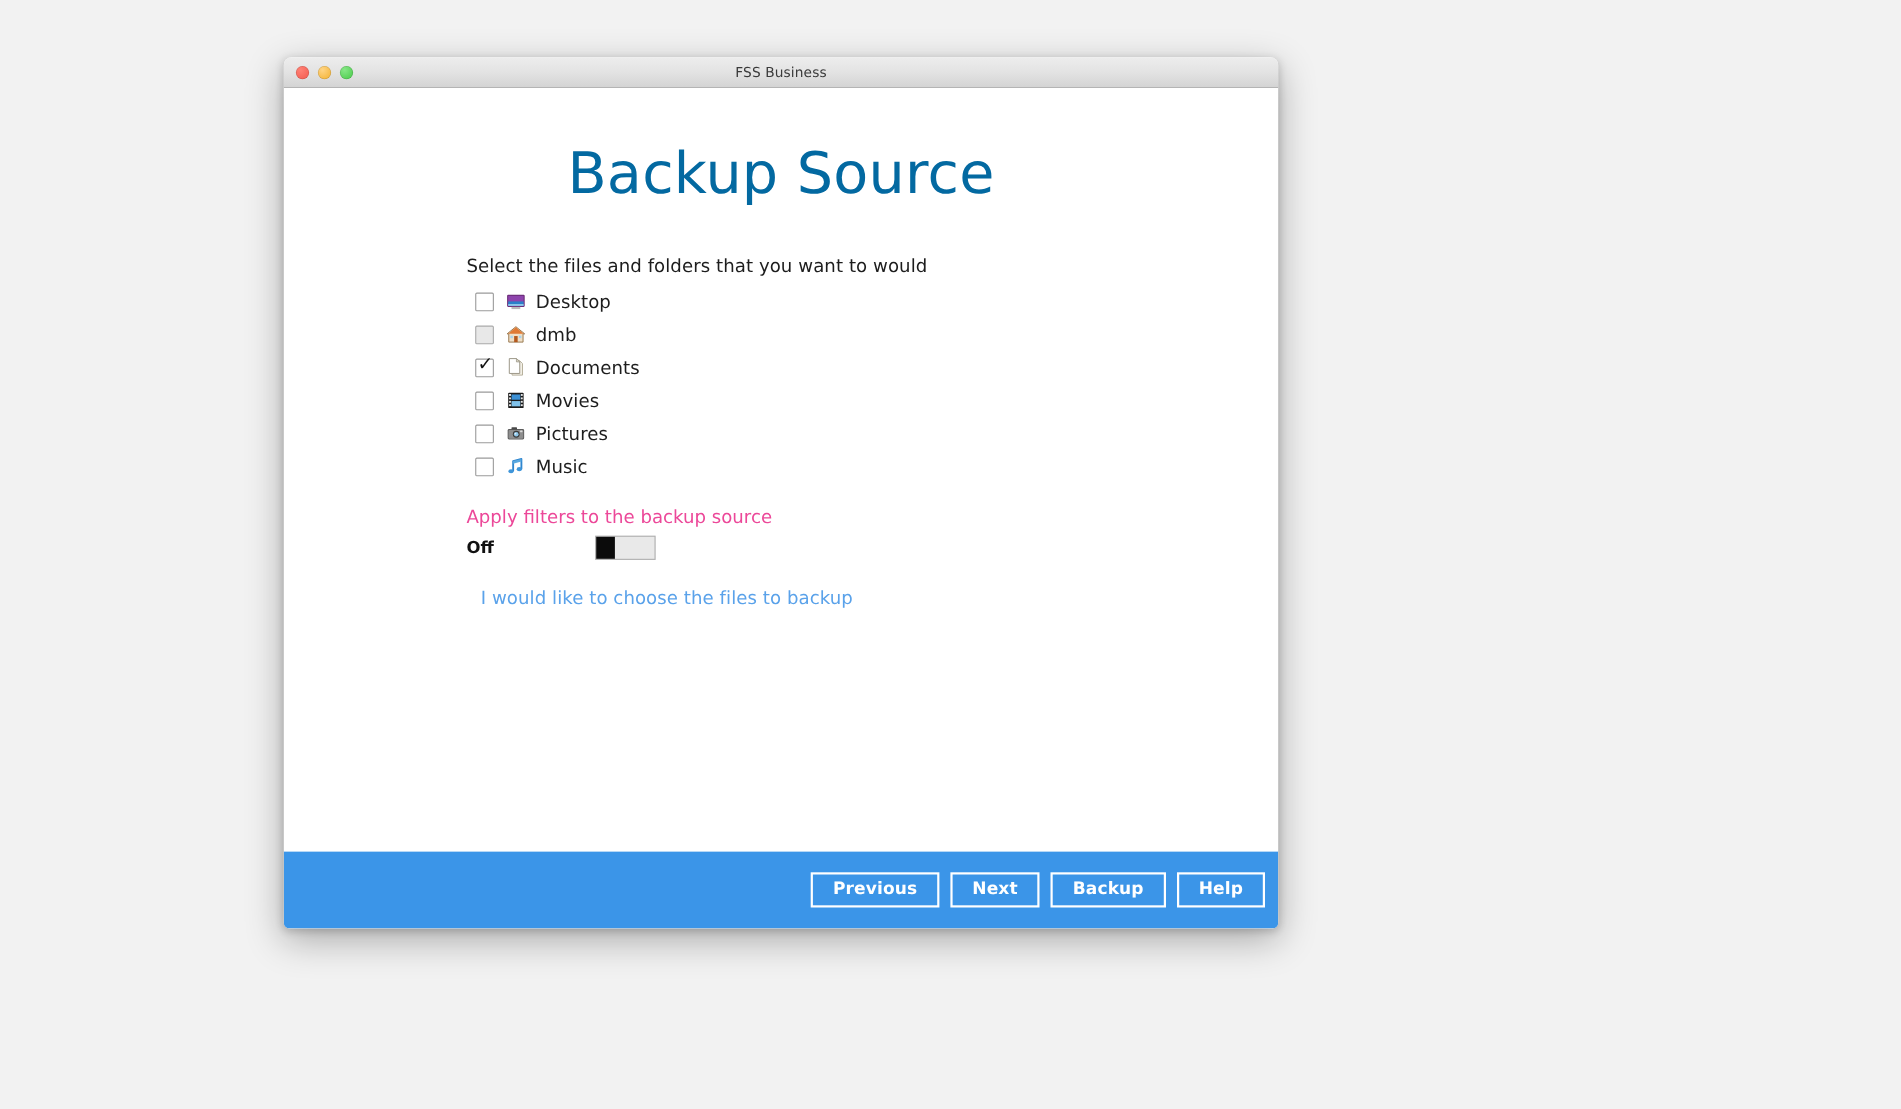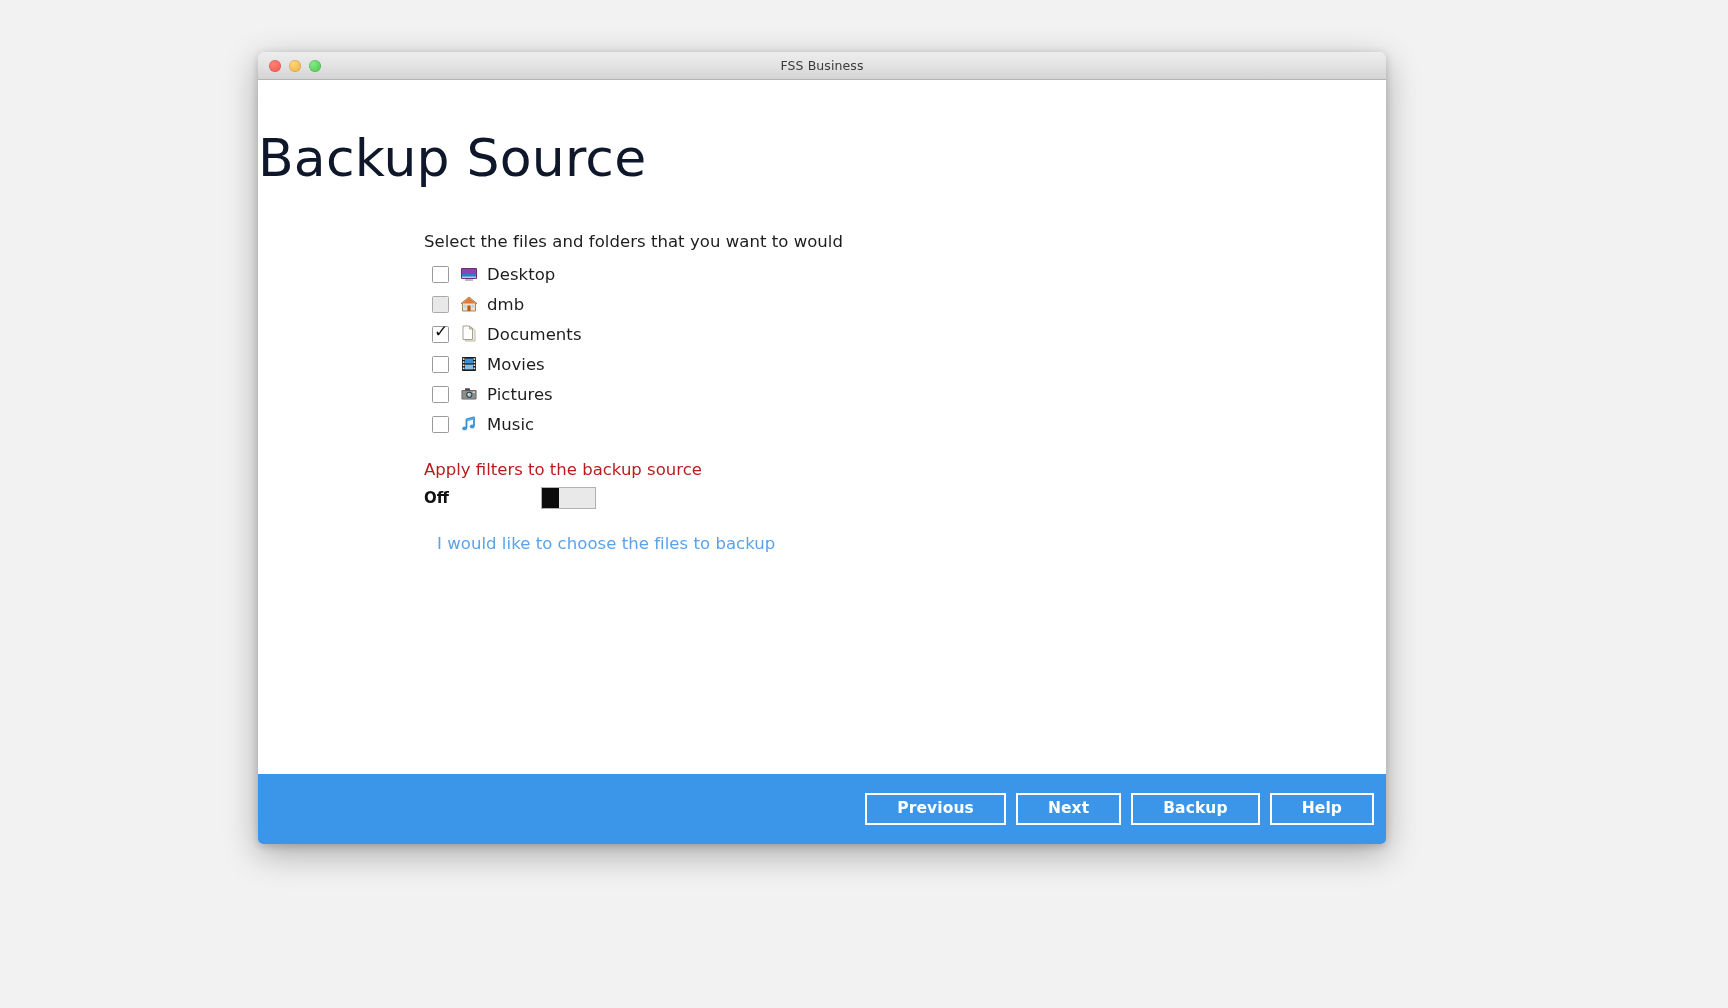--- a/index.html
+++ b/index.html
@@ -19,21 +19,21 @@
     width: 1728px;
     height: 1008px;
     background: #f2f2f2;
   }
 
   
   .window {
     position: absolute;
     left: 258px;
     top: 52px;
-    width: 1128px;
+    width: 904px;
     height: 792px;
     background: #ffffff;
     border-radius: 7px 7px 5px 5px;
     box-shadow: 0 10px 34px rgba(0,0,0,0.30), 0 2px 8px rgba(0,0,0,0.18);
     overflow: hidden;
     display: flex;
     flex-direction: column;
   }
 
   
@@ -75,22 +75,22 @@
 
   
   .win-body {
     flex: 1 1 auto;
     background: #ffffff;
     position: relative;
     overflow: hidden;
   }
 
   .page-title {
-    text-align: left;
-    color: #0f172a;
+    text-align: center;
+    color: #0369a1;
     font-size: 52px;
     font-weight: 400;
     letter-spacing: 0.2px;
     margin: 0;
     padding-top: 48px;
     font-family: "DejaVu Sans", "Liberation Sans", sans-serif;
   }
 
   .content {
     padding-left: 166px;
@@ -158,21 +158,21 @@
   
   .filter-heading {
     color: #3d8fe8;
     font-size: 26px;
     font-weight: 400;
     margin: 40px 0 0 0;
     letter-spacing: 0.1px;
   }
   .filter-desc {
     font-size: 16.5px;
-    color: #b91c1c;
+    color: #ec4899;
     margin: 21px 0 0 0;
   }
   .toggle-row {
     display: flex;
     align-items: center;
     margin-top: 7px;
     height: 24px;
   }
   .toggle-state {
     font-size: 15px;
@@ -225,21 +225,21 @@
   .btn {
     min-width: 58px;
     height: 32px;
     box-sizing: border-box;
     border: 2px solid #ffffff;
     background: transparent;
     color: #ffffff;
     font-size: 15.5px;
     font-weight: bold;
     font-family: "DejaVu Sans", "Liberation Sans", sans-serif;
-    padding: 0 30px;
+    padding: 0 18px;
     cursor: pointer;
     letter-spacing: 0.1px;
     line-height: 1;
     display: flex;
     align-items: center;
     justify-content: center;
   }
 </style>
 </head>
 <body>

